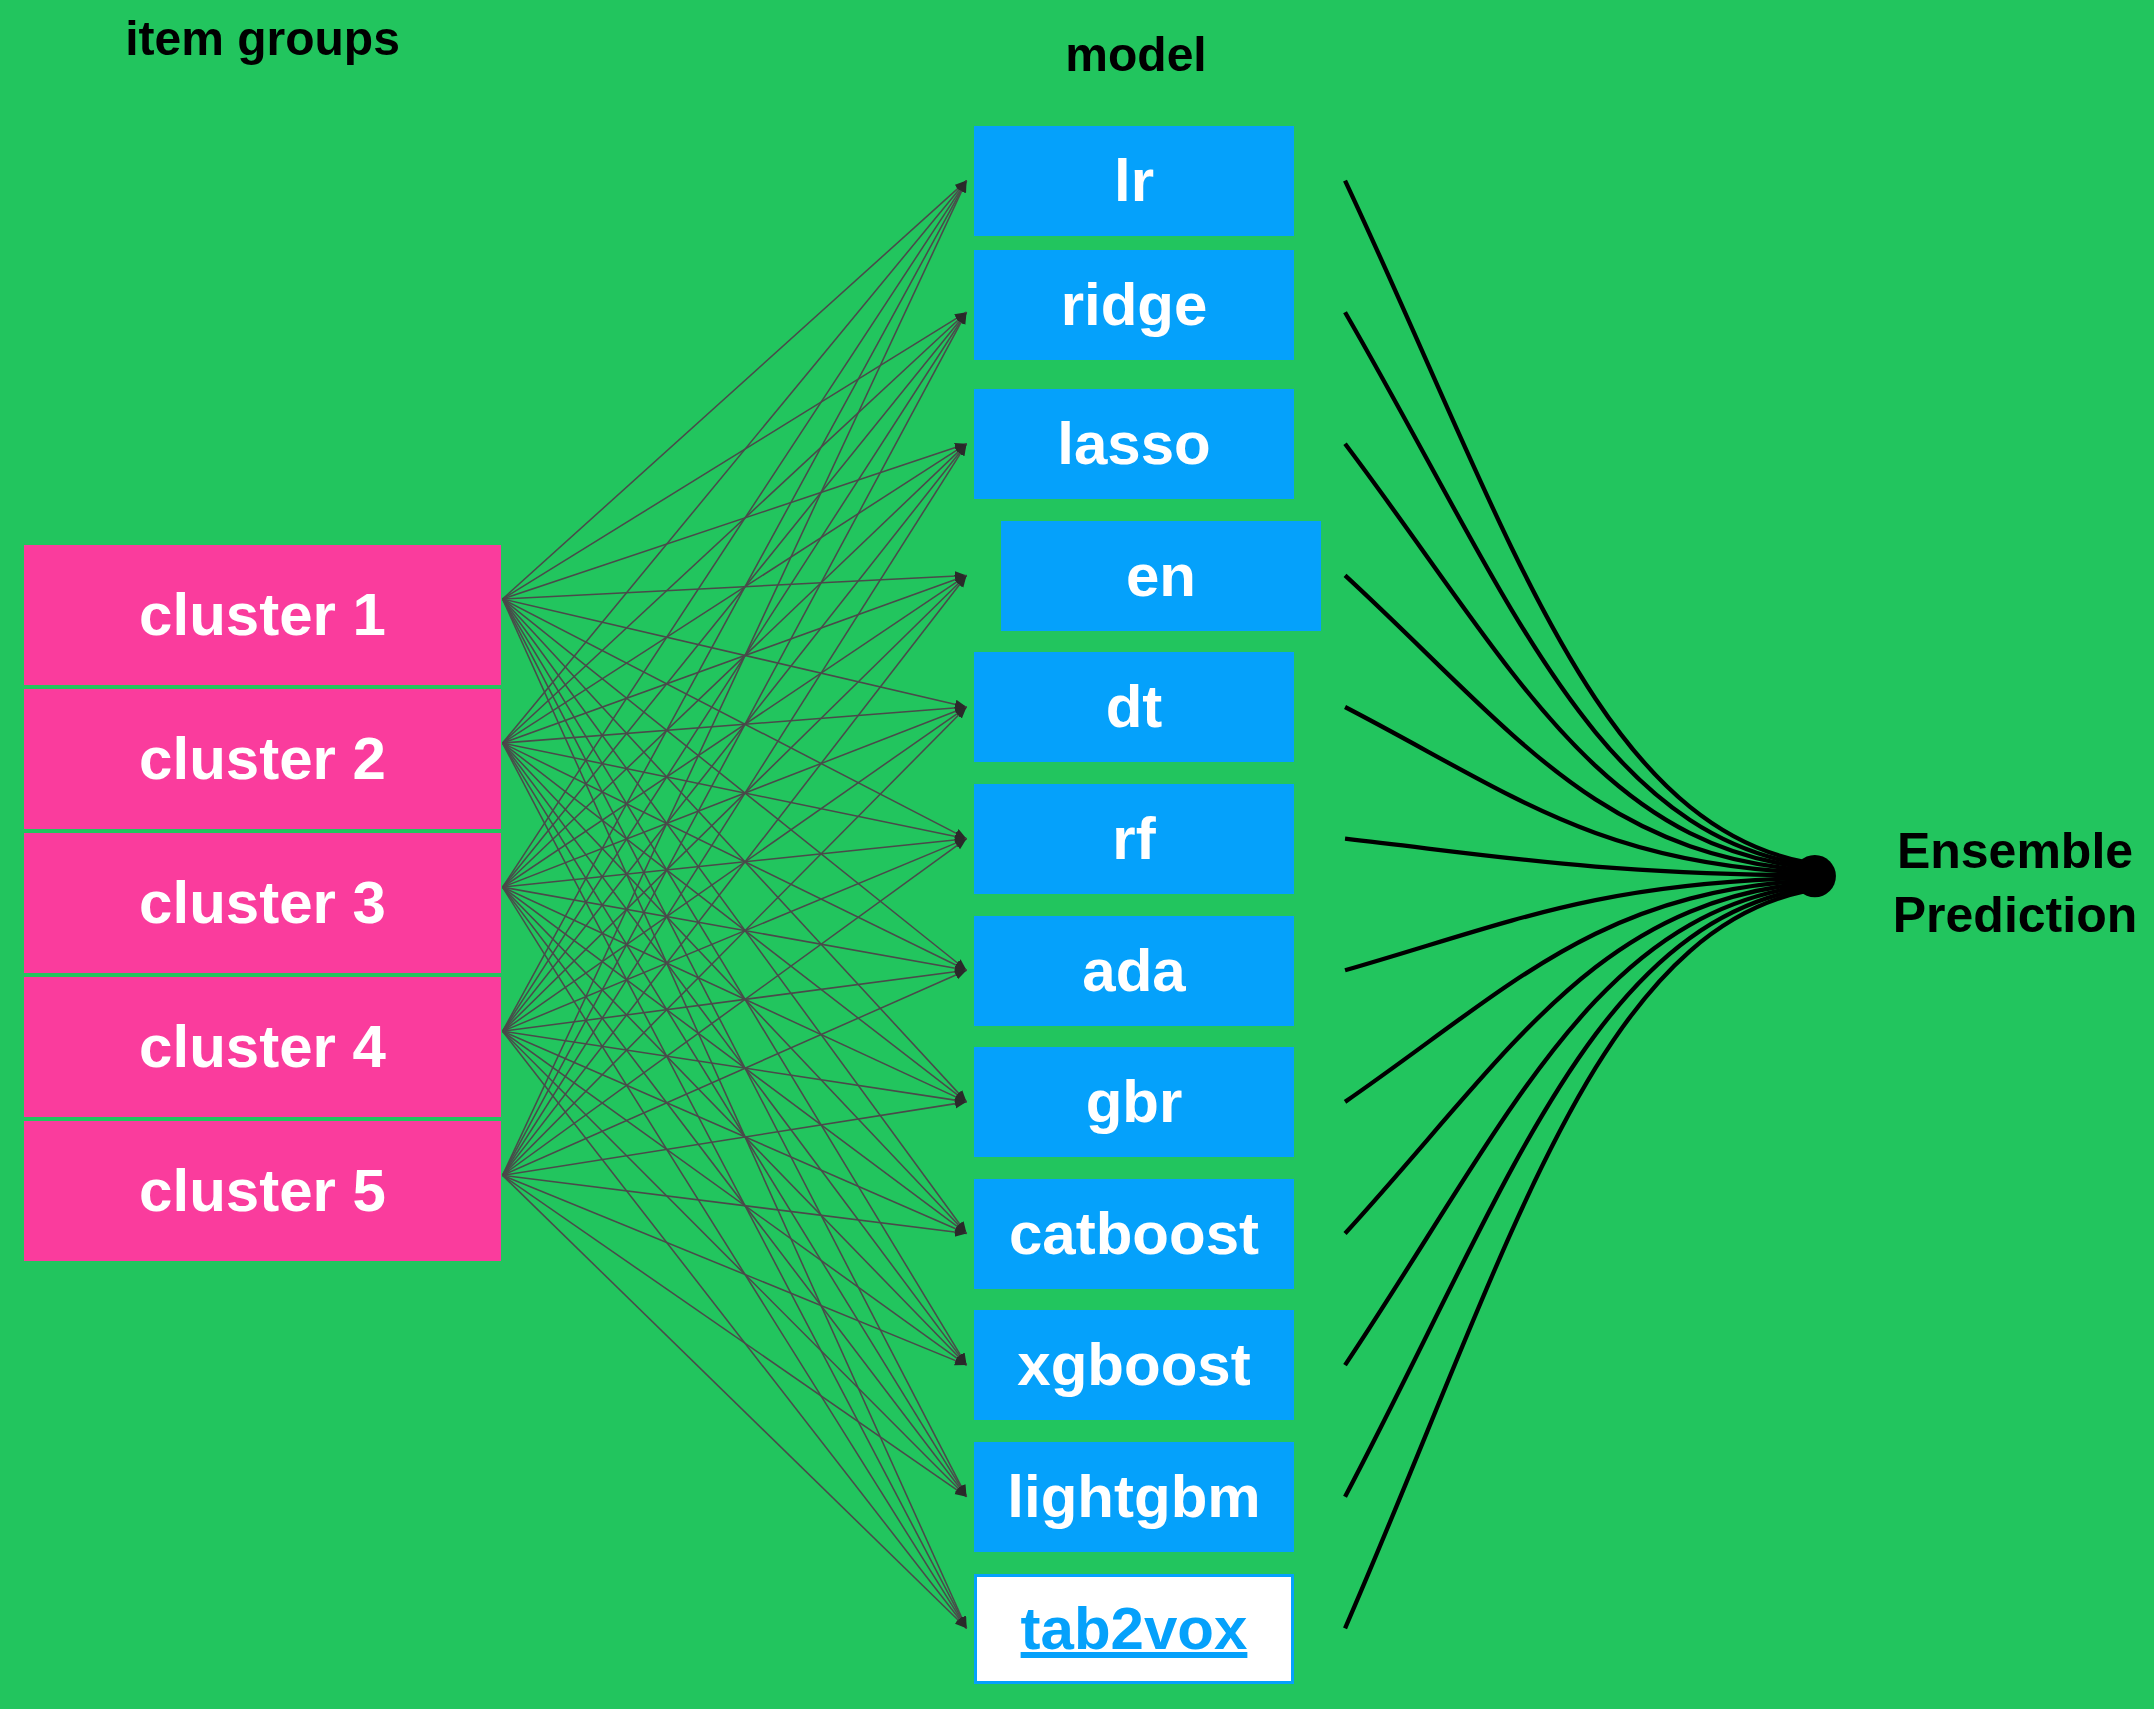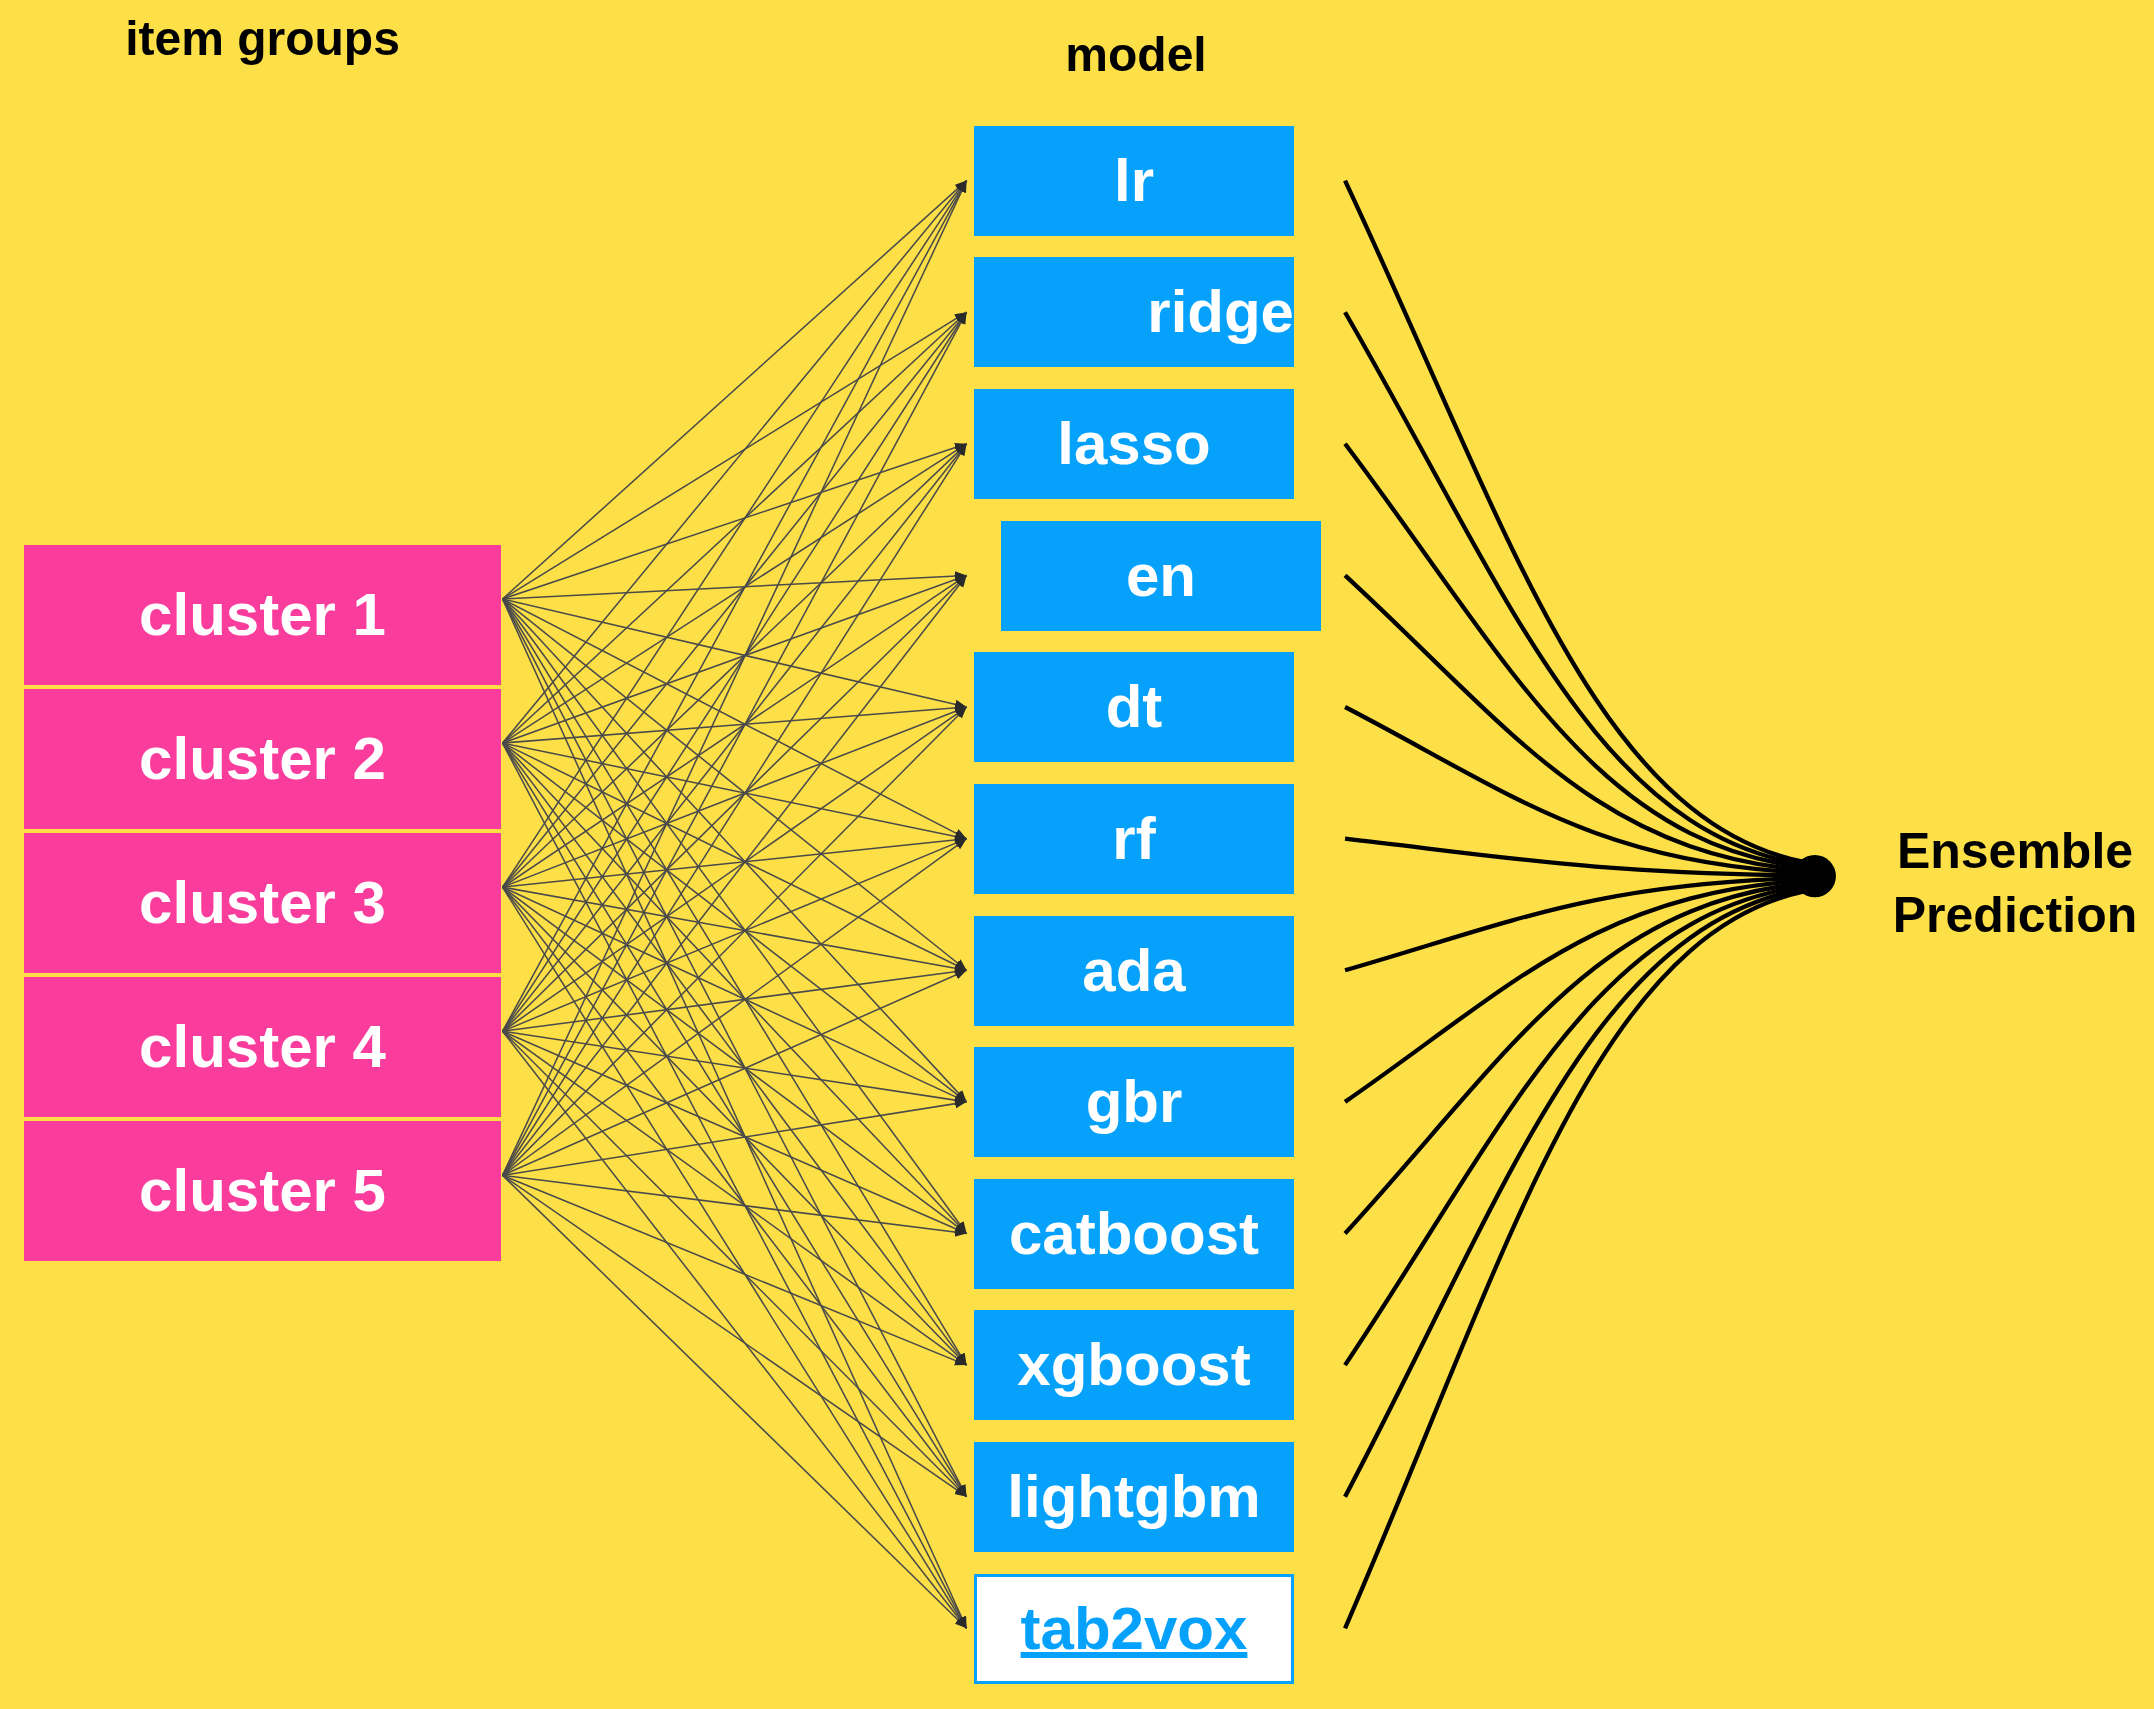--- a/index.html
+++ b/index.html
@@ -1,19 +1,19 @@
 <!DOCTYPE html>
 <html style="--cluster-fill: #FA3C9D; --model-fill: #05A1FB; --edge-line: #4a4a4a; --edge-arrow: #2a2a2a; --edge-curve: #000000; --dot-fill: #000000; --box-text: #FFFFFF; --title-text: #000000;"><head>
 <meta charset="utf-8">
 <style>
   html,body{margin:0;padding:0;background:#ffffff;}
   .canvas{
     position:relative;
     width:2155px;height:1709px;
-    background:#fde047;
+    background:#22c55e;
     font-family:"Liberation Sans", sans-serif;
     overflow:hidden;
   }
   #edges{position:absolute;left:0;top:0;}
   .title{
     position:absolute;
     font-weight:bold;
     font-size:48px;
     line-height:1;
     color:var(--title-text,#000);
@@ -147,21 +147,21 @@
       </div>
       <div class="box cluster-box" style="top: 1121px;">
         <span>cluster 5</span>
       </div>
     </div>
 
   <div id="models">
       <div class="box model-box" style="top: 126px;">
         <span>lr</span>
       </div>
-      <div class="box model-box" style="top: 257px; justify-content: flex-end;">
+      <div class="box model-box" style="top: 250px;">
         <span>ridge</span>
       </div>
       <div class="box model-box" style="top: 389px;">
         <span>lasso</span>
       </div>
       <div class="box model-box" style="top: 521px; margin-left: 27px;">
         <span>en</span>
       </div>
       <div class="box model-box" style="top: 652px;">
         <span>dt</span>

